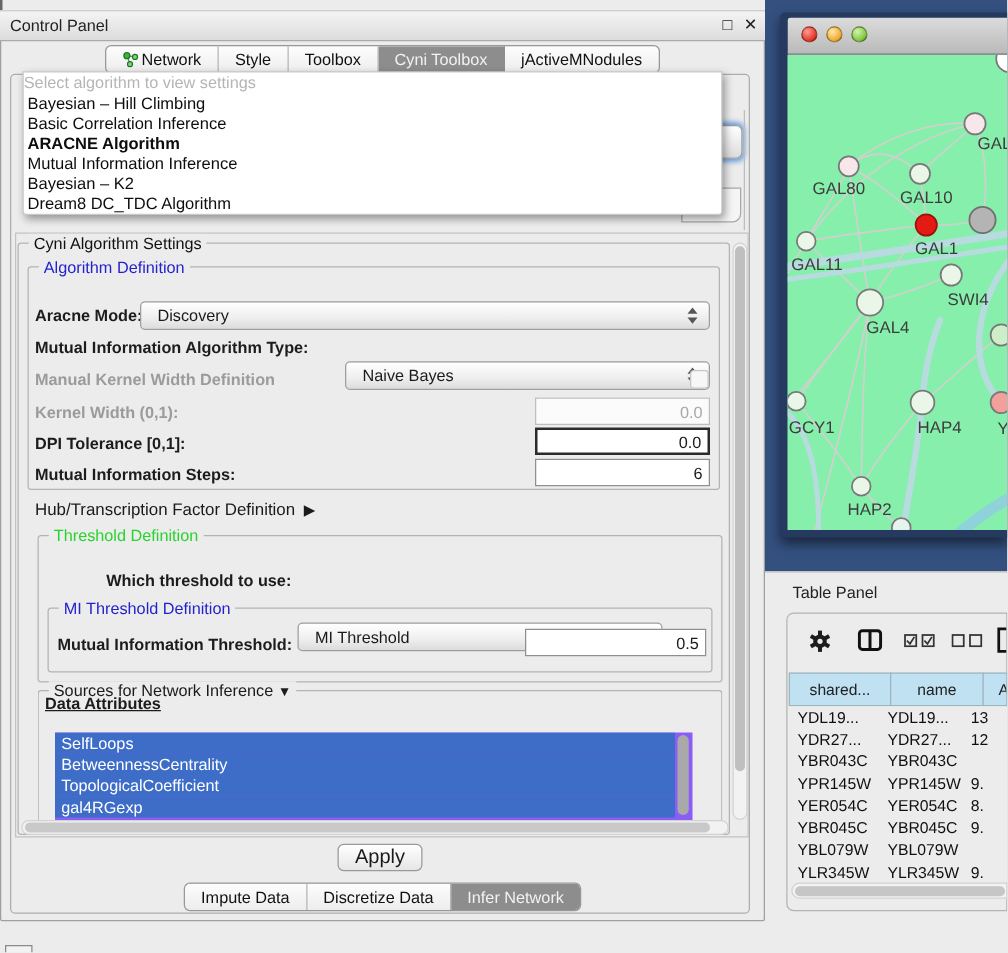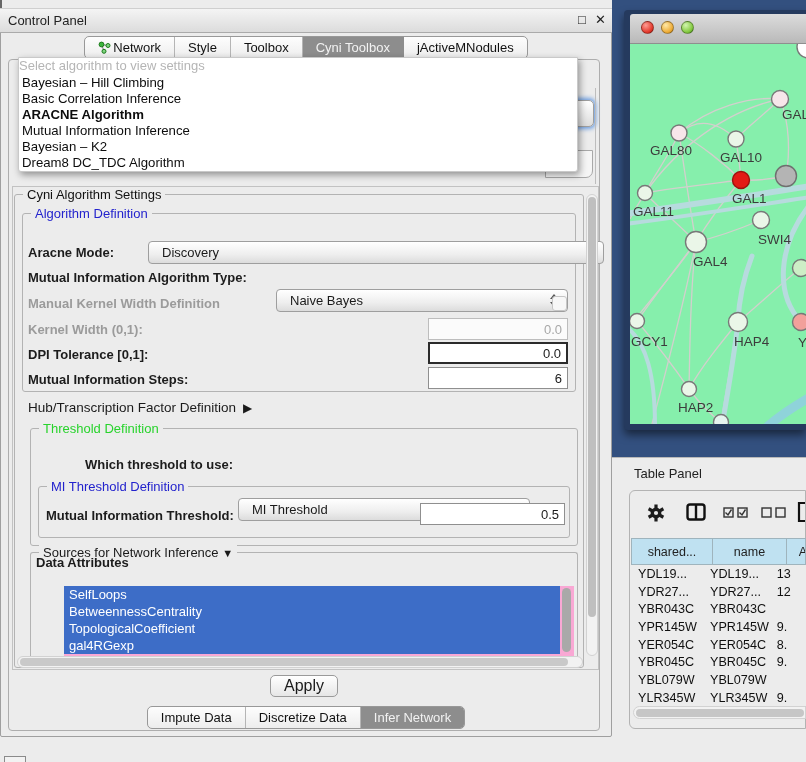--- a/index.html
+++ b/index.html
@@ -124,21 +124,21 @@
 
   <div class="abs gbox" style="left:14px;top:194px;width:570px;height:474px;">
     <span class="gtitle" style="font-size:13px;color:#111;">Cyni Algorithm Settings</span>
   </div>
 
   <div class="abs gbox" style="left:22px;top:213px;width:554px;height:179px;">
     <span class="gtitle blue">Algorithm Definition</span>
   </div>
 
   <span class="abs lbl" style="left:28px;top:245px;">Aracne Mode:</span>
-  <div class="abs combo" style="left:112px;top:241px;width:456px;margin-left:36px;">
+  <div class="abs combo" style="left:112px;top:241px;width:456px;">
     <span>Discovery</span>
     <span class="arr">
         <i class="up"></i>
         <i class="dn"></i>
       </span>
   </div>
 
   <span class="abs lbl" style="left:28px;top:270px;">Mutual Information Algorithm Type:</span>
   <div class="abs combo" style="left:276px;top:266px;width:292px;">
     <span>Naive Bayes</span>
@@ -190,23 +190,23 @@
   <div class="abs fld" style="left:420px;top:503px;width:145px;">
     <span>0.5</span>
   </div>
 
   <div class="abs gbox" style="left:30px;top:552px;width:548px;height:116px;border-bottom:none;">
     <span class="gtitle">
       <span>Sources for Network Inference</span>
       <span style="font-size:11px;">▼</span>
     </span>
   </div>
-  <span class="abs lbl" style="left:36px;top:555px;">Data Attributes</span>
-
-  <div class="abs" style="left:44px;top:586px;width:510px;height:70px;background:#f9a8d4;overflow:hidden;margin-left:20px;">
+  <span class="abs lbl" style="left:36px;top:555px;text-decoration:underline;">Data Attributes</span>
+
+  <div class="abs" style="left:44px;top:586px;width:510px;height:70px;background:#8b5cf6;overflow:hidden;">
     <div class="attr-item" style="width:496px;">SelfLoops</div>
     <div class="attr-item" style="width:496px;">BetweennessCentrality</div>
     <div class="attr-item" style="width:496px;">TopologicalCoefficient</div>
     <div class="attr-item" style="width:496px;">gal4RGexp</div>
     <div class="abs sb-thumb" style="left:498px;top:2px;width:9px;height:64px;background:#a9a9a9;"></div>
   </div>
 
   <div class="abs sb-track" style="left:17px;top:656px;width:566px;height:12px;">
     <div class="sb-thumb" style="margin:1px 2px;width:548px;height:8px;background:#c9c9c9;"></div>
   </div>

